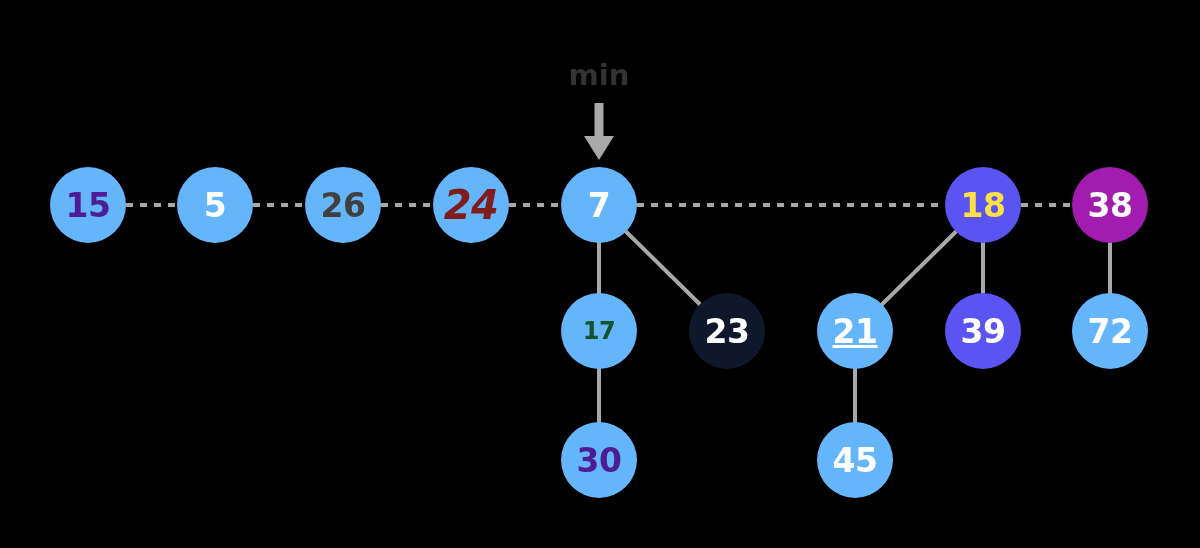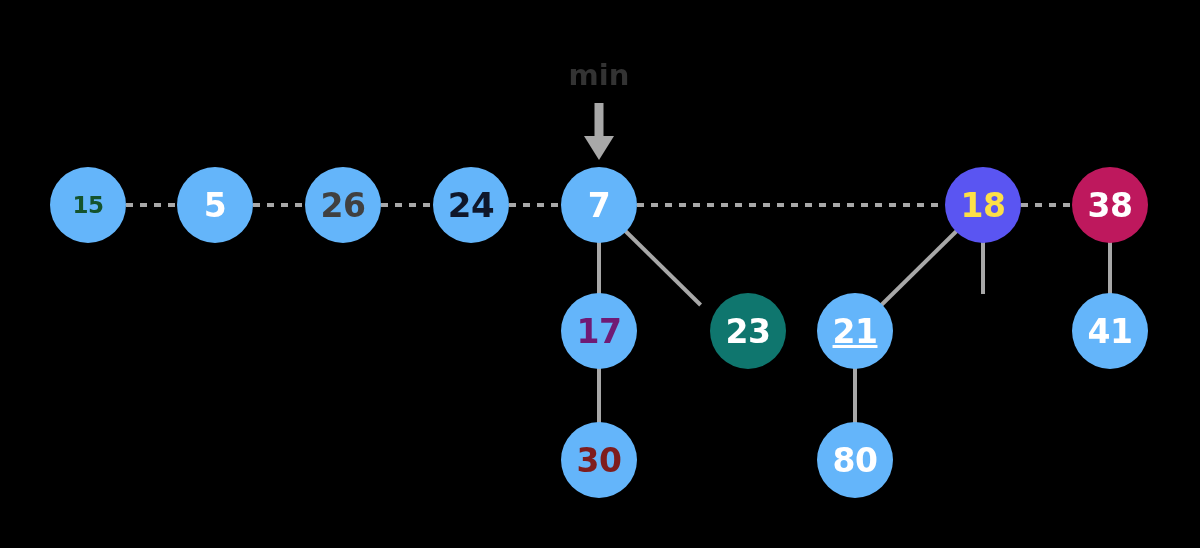--- a/index.html
+++ b/index.html
@@ -81,53 +81,56 @@
       </g>
     <g id="pointer-group">
         <rect x="594.5" y="103" width="9" height="33" fill="#a8a8a8"></rect>
         <polygon points="584,136 614,136 599,160" fill="#a8a8a8"></polygon>
       </g>
   </svg>
 
   <div id="node-layer">
     <div class="min-label" id="min-label" style="left: 599px; top: 75px; transform: translate(-50%, -50%); color: rgb(51, 51, 51);">min</div>
   <div class="node" style="left: 50px; top: 167px; width: 76px; height: 76px; background: rgb(100, 181, 250);">
-        <span class="node-label" style="font-size: 23px; color: #14532d;">15</span>
+        <span class="node-label" style="font-size: 33px; color: #4c1d95;">15</span>
       </div>
       <div class="node" style="left: 177px; top: 167px; width: 76px; height: 76px; background: rgb(100, 181, 250);">
         <span class="node-label" style="font-size: 33px; color: rgb(255, 255, 255);">5</span>
       </div>
       <div class="node" style="left: 305px; top: 167px; width: 76px; height: 76px; background: rgb(100, 181, 250);">
         <span class="node-label" style="font-size: 33px; color: #404040;">26</span>
       </div>
       <div class="node" style="left: 433px; top: 167px; width: 76px; height: 76px; background: rgb(100, 181, 250);">
-        <span class="node-label" style="font-size: 34px; color: #0f172a;">24</span>
+        <span class="node-label" style="font-size: 40px; color: #7f1d1d; font-style: italic;">24</span>
       </div>
       <div class="node" style="left: 561px; top: 167px; width: 76px; height: 76px; background: rgb(100, 181, 250);">
         <span class="node-label" style="font-size: 33px; color: rgb(255, 255, 255);">7</span>
       </div>
       <div class="node" style="left: 945px; top: 167px; width: 76px; height: 76px; background: rgb(90, 85, 242);">
         <span class="node-label" style="font-size: 33px; color: #fde047;">18</span>
       </div>
-      <div class="node" style="left: 1072px; top: 167px; width: 76px; height: 76px; background: #be185d;">
+      <div class="node" style="left: 1072px; top: 167px; width: 76px; height: 76px; background: #a21caf;">
         <span class="node-label" style="font-size: 33px; color: rgb(255, 255, 255);">38</span>
       </div>
       <div class="node" style="left: 561px; top: 293px; width: 76px; height: 76px; background: rgb(100, 181, 250);">
-        <span class="node-label" style="font-size: 33px; color: #701a75; text-align: center;">17</span>
+        <span class="node-label" style="font-size: 24px; color: #14532d; text-align: center;">17</span>
       </div>
-      <div class="node" style="left: 710px; top: 293px; width: 76px; height: 76px; background: #0f766e;">
+      <div class="node" style="left: 689px; top: 293px; width: 76px; height: 76px; background: #0f172a;">
         <span class="node-label" style="font-size: 33px; color: rgb(255, 255, 255);">23</span>
       </div>
       <div class="node" style="left: 817px; top: 293px; width: 76px; height: 76px; background: rgb(100, 181, 250);">
         <span class="node-label" style="font-size: 33px; color: rgb(255, 255, 255); text-decoration: underline;">21</span>
       </div>
+      <div class="node" style="left: 945px; top: 293px; width: 76px; height: 76px; background: rgb(90, 85, 242);">
+        <span class="node-label" style="font-size: 33px; color: rgb(255, 255, 255);">39</span>
+      </div>
       <div class="node" style="left: 1072px; top: 293px; width: 76px; height: 76px; background: rgb(100, 181, 250);">
-        <span class="node-label" style="font-size: 33px; color: rgb(255, 255, 255);">41</span>
+        <span class="node-label" style="font-size: 33px; color: rgb(255, 255, 255);">72</span>
       </div>
       <div class="node" style="left: 561px; top: 422px; width: 76px; height: 76px; background: rgb(100, 181, 250);">
-        <span class="node-label" style="font-size: 33px; color: #7f1d1d;">30</span>
+        <span class="node-label" style="font-size: 33px; color: #4c1d95;">30</span>
       </div>
       <div class="node" style="left: 817px; top: 422px; width: 76px; height: 76px; background: rgb(100, 181, 250);">
-        <span class="node-label" style="font-size: 33px; color: rgb(255, 255, 255);">80</span>
+        <span class="node-label" style="font-size: 33px; color: rgb(255, 255, 255);">45</span>
       </div>
     </div>
 
 </div>
 
 </body></html>

